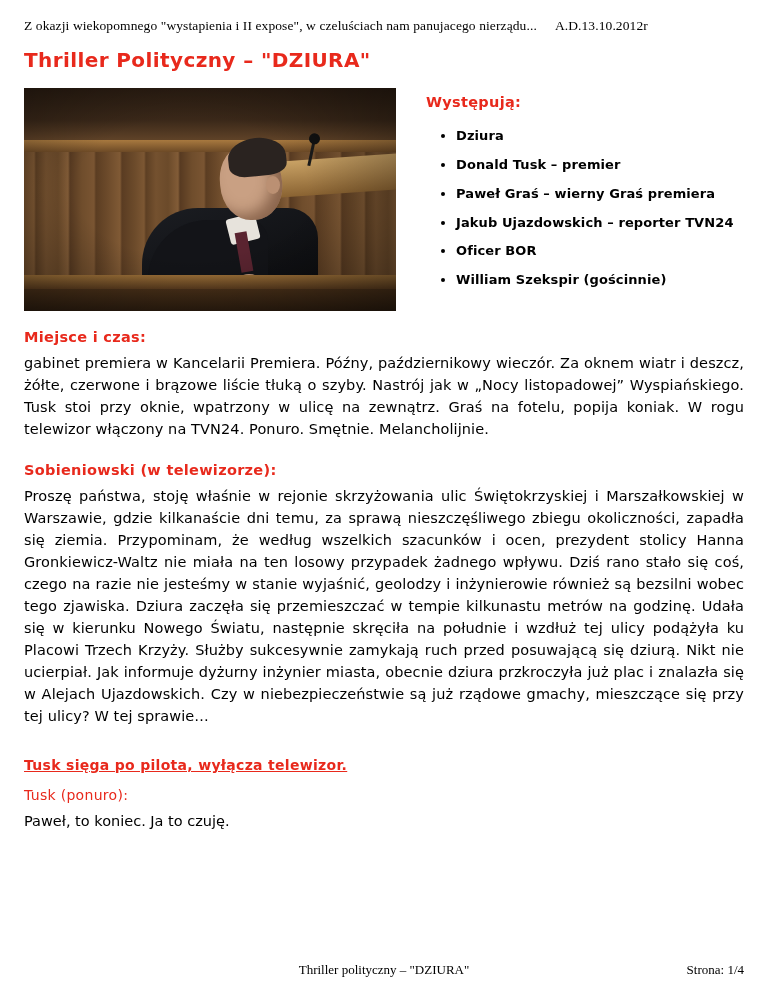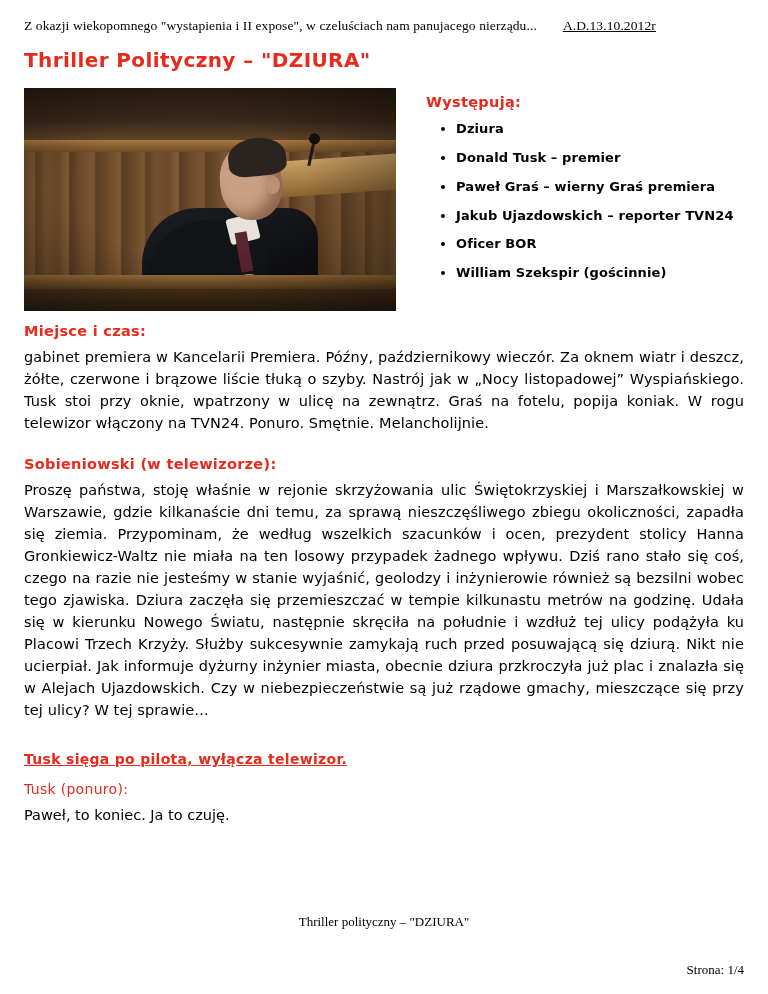--- a/index.html
+++ b/index.html
@@ -24,22 +24,21 @@
   }
   .header-line {
     font-family: "Liberation Serif", serif;
     font-size: 13.5px;
     color: #000;
     letter-spacing: 0.1px;
     white-space: nowrap;
     margin-bottom: 14px;
   }
   .header-line .date {
-    margin-left: 26px;
-    text-decoration: underline;
+    margin-left: 18px;
   }
   .doc-title {
     color: #e8291c;
     font-family: "DejaVu Sans", sans-serif;
     font-weight: bold;
     font-size: 20px;
     letter-spacing: 0.4px;
     margin-bottom: 16px;
   }
   .top-section {
@@ -186,21 +185,21 @@
   }
   .cast {
     flex: 1 1 auto;
     padding-left: 30px;
     padding-top: 6px;
   }
   .cast-title {
     color: #e8291c;
     font-weight: bold;
     font-size: 14.5px;
-    margin-bottom: 10px;
+    margin-bottom: 17px;
     letter-spacing: 0.3px;
   }
   .cast ul {
     margin: 4px;
     padding-left: 26px;
     list-style: disc;
   }
   .cast li {
     font-size: 13px;
     font-weight: bold;
@@ -209,21 +208,21 @@
     letter-spacing: 0.1px;
   }
   .cast li .sub {
     display: block;
   }
   .section-head {
     color: #e8291c;
     font-weight: bold;
     font-size: 14.5px;
     letter-spacing: 0.3px;
-    margin-top: 12px;
+    margin-top: 18px;
     margin-bottom: 7px;
   }
   .body-text {
     font-size: 14.5px;
     line-height: 1.52;
     text-align: justify;
     letter-spacing: 0.1px;
     margin-top: 6px;
   }
   .sp-small { margin-top: 22px; }
@@ -259,21 +258,20 @@
   }
   .footer .center {
     position: absolute;
     left: 50%;
     transform: translateX(-50%);
     white-space: nowrap;
   }
   .footer .right {
     margin-left: auto;
     white-space: nowrap;
-    margin-top: 48px;
   }
 </style>
 </head>
 <body>
 
 <div class="page">
 
   <div class="header-line">
     <span>Z okazji wiekopomnego "wystapienia i II expose", w czeluściach nam panujacego nierządu...</span><span class="date">A.D.13.10.2012r</span>
   </div>

